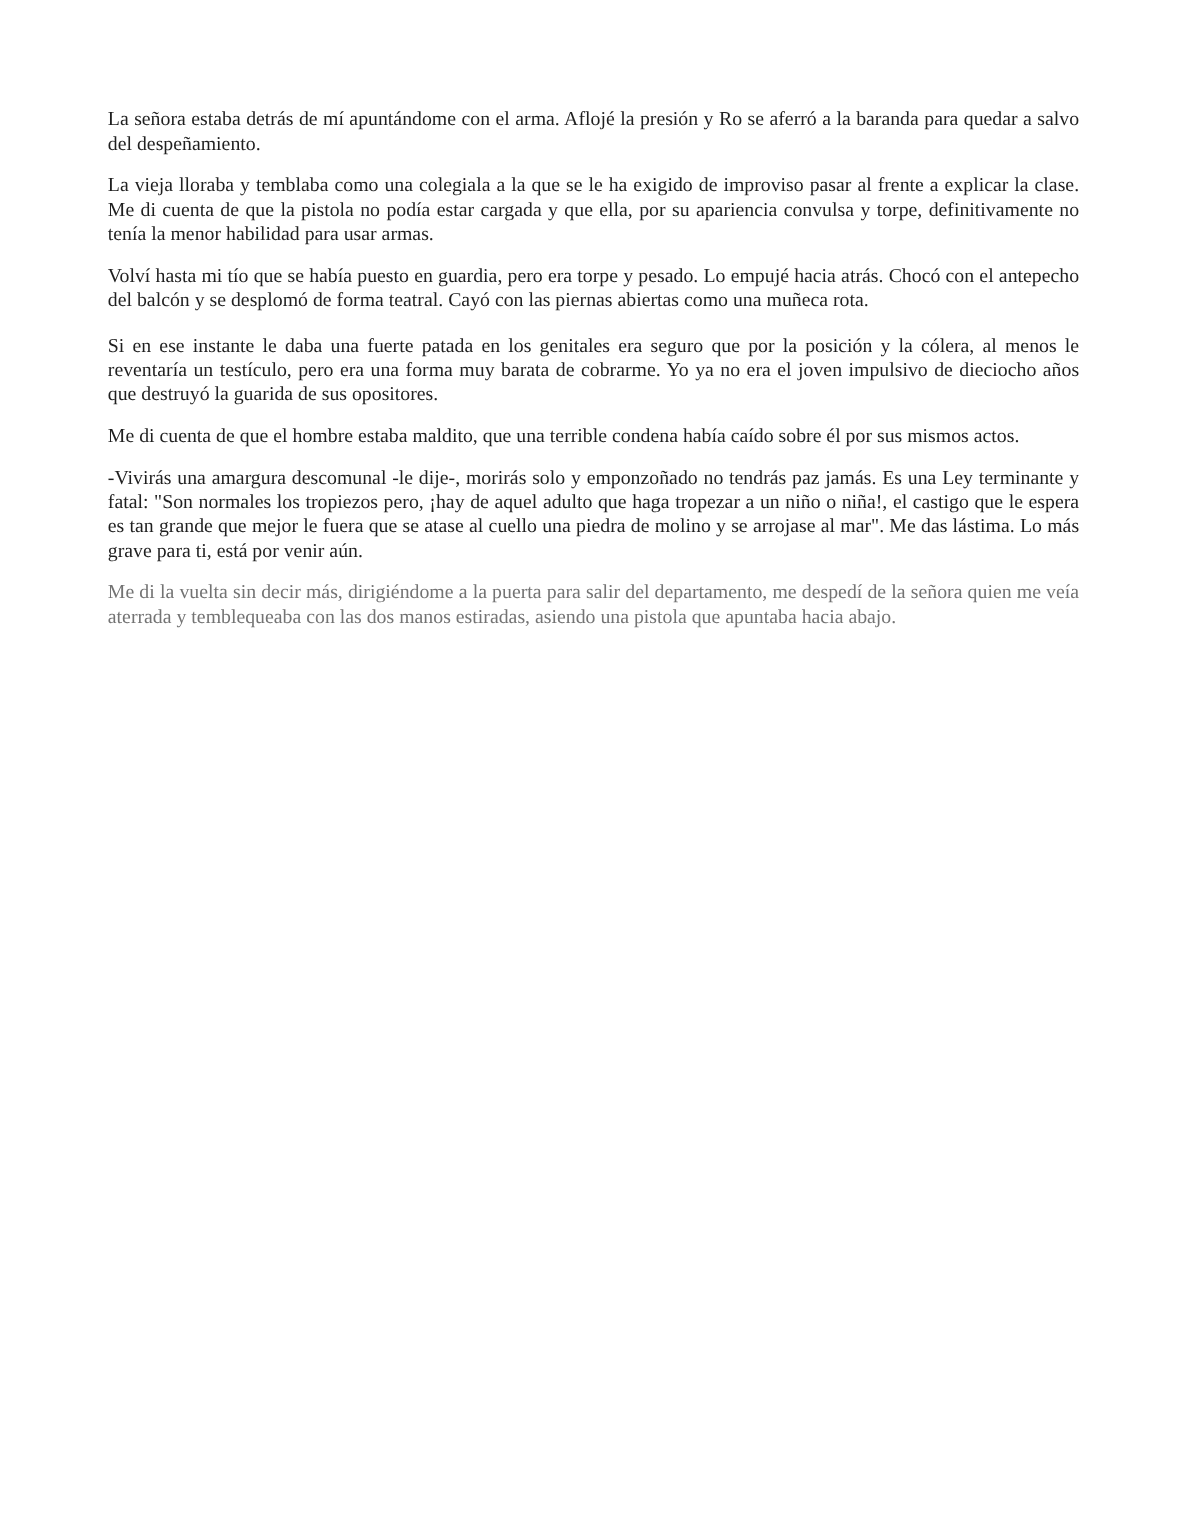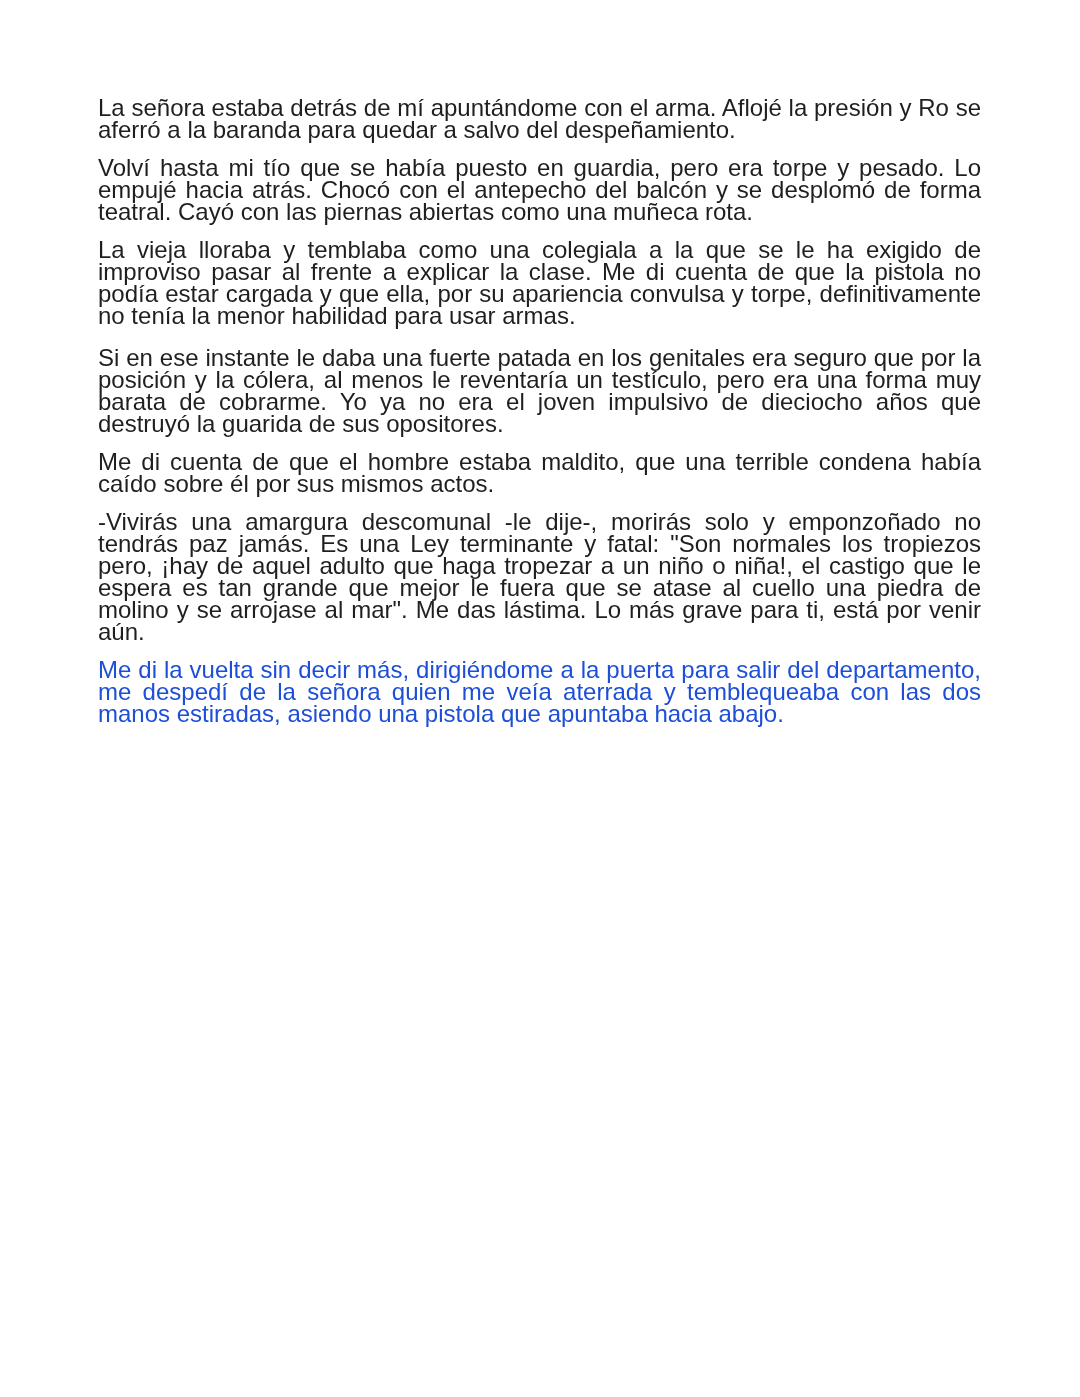--- a/index.html
+++ b/index.html
@@ -15,36 +15,36 @@
     overflow: hidden;
   }
   .text-block {
     position: absolute;
     top: 97px;
     left: 98px;
     width: 883px;
   }
   .text-block p {
     margin: 0 0 16px 0;
-    font-family: Liberation Sans, sans-serif;
-    font-size: 24px;
+    font-family: Liberation Serif, serif;
+    font-size: 18px;
     line-height: 22px;
     color: #1f1f1f;
     text-align: justify;
     hyphens: none;
     -webkit-hyphens: none;
     word-spacing: normal;
   }
 </style>
 </head>
 <body style="background: rgb(255, 255, 255);">
 
 <div class="page">
   <div class="text-block">
     <p style="color: rgb(31, 31, 31);">La señora estaba detrás de mí apuntándome con el arma. Aflojé la presión y Ro se aferró a la baranda para quedar a salvo del despeñamiento.</p>
+    <p style="color: rgb(31, 31, 31);">La vieja lloraba y temblaba como una colegiala a la que se le ha exigido de improviso pasar al frente a explicar la clase. Me di cuenta de que la pistola no podía estar cargada y que ella, por su apariencia convulsa y torpe, definitivamente no tenía la menor habilidad para usar armas.</p>
     <p style="color: rgb(31, 31, 31);">Volví hasta mi tío que se había puesto en guardia, pero era torpe y pesado. Lo empujé hacia atrás. Chocó con el antepecho del balcón y se desplomó de forma teatral. Cayó con las piernas abiertas como una muñeca rota.</p>
-    <p style="color: rgb(31, 31, 31);">La vieja lloraba y temblaba como una colegiala a la que se le ha exigido de improviso pasar al frente a explicar la clase. Me di cuenta de que la pistola no podía estar cargada y que ella, por su apariencia convulsa y torpe, definitivamente no tenía la menor habilidad para usar armas.</p>
     <p style="color: rgb(31, 31, 31); margin-top: 20px;">Si en ese instante le daba una fuerte patada en los genitales era seguro que por la posición y la cólera, al menos le reventaría un testículo, pero era una forma muy barata de cobrarme. Yo ya no era el joven impulsivo de dieciocho años que destruyó la guarida de sus opositores.</p>
     <p style="color: rgb(31, 31, 31); margin-top: 12px;">Me di cuenta de que el hombre estaba maldito, que una terrible condena había caído sobre él por sus mismos actos.</p>
     <p style="color: rgb(31, 31, 31);">-Vivirás una amargura descomunal -le dije-, morirás solo y emponzoñado no tendrás paz jamás. Es una Ley terminante y fatal: "Son normales los tropiezos pero, ¡hay de aquel adulto que haga tropezar a un niño o niña!, el castigo que le espera es tan grande que mejor le fuera que se atase al cuello una piedra de molino y se arrojase al mar". Me das lástima. Lo más grave para ti, está por venir aún.</p>
-    <p style="color: #1d4ed8;">Me di la vuelta sin decir más, dirigiéndome a la puerta para salir del departamento, me despedí de la señora quien me veía aterrada y temblequeaba con las dos manos estiradas, asiendo una pistola que apuntaba hacia abajo.</p>
+    <p style="color: #737373;">Me di la vuelta sin decir más, dirigiéndome a la puerta para salir del departamento, me despedí de la señora quien me veía aterrada y temblequeaba con las dos manos estiradas, asiendo una pistola que apuntaba hacia abajo.</p>
   </div>
 </div>
 
 </body></html>

